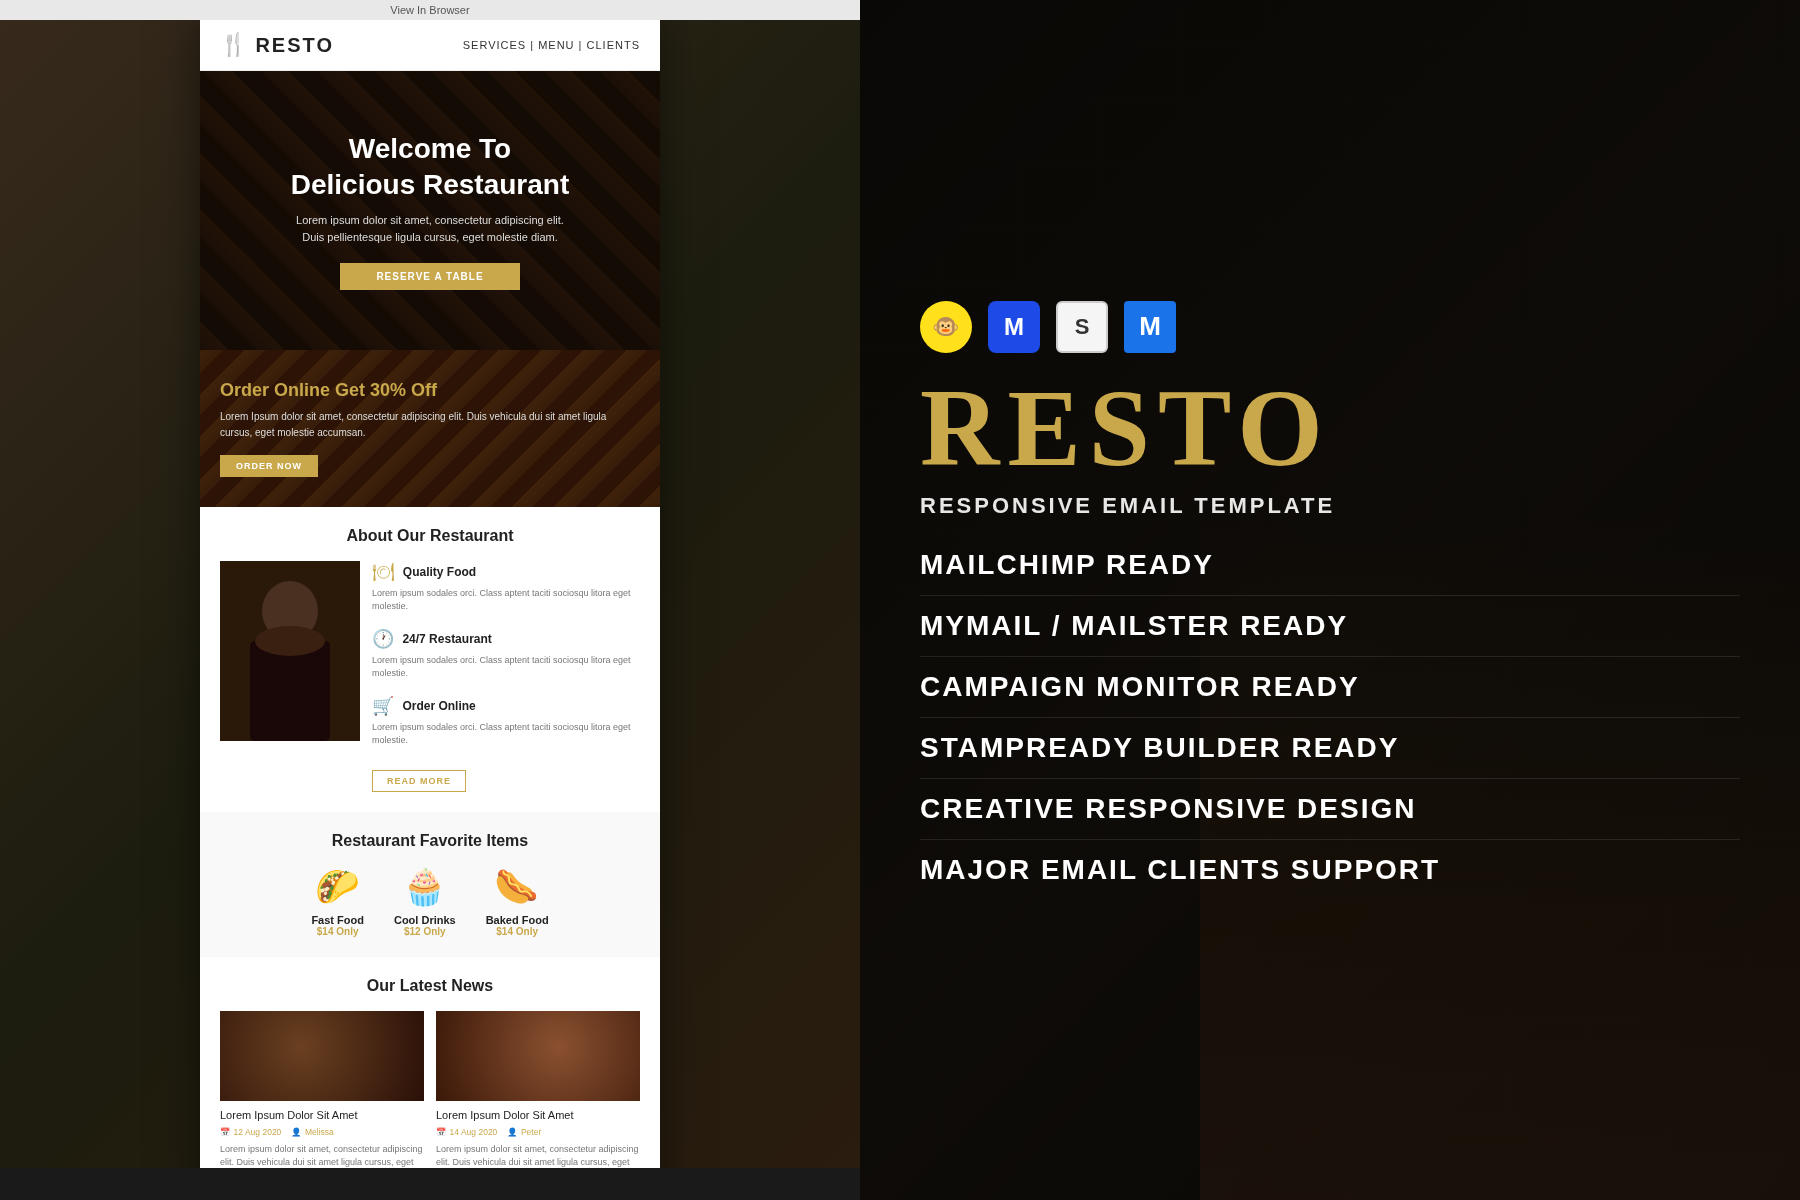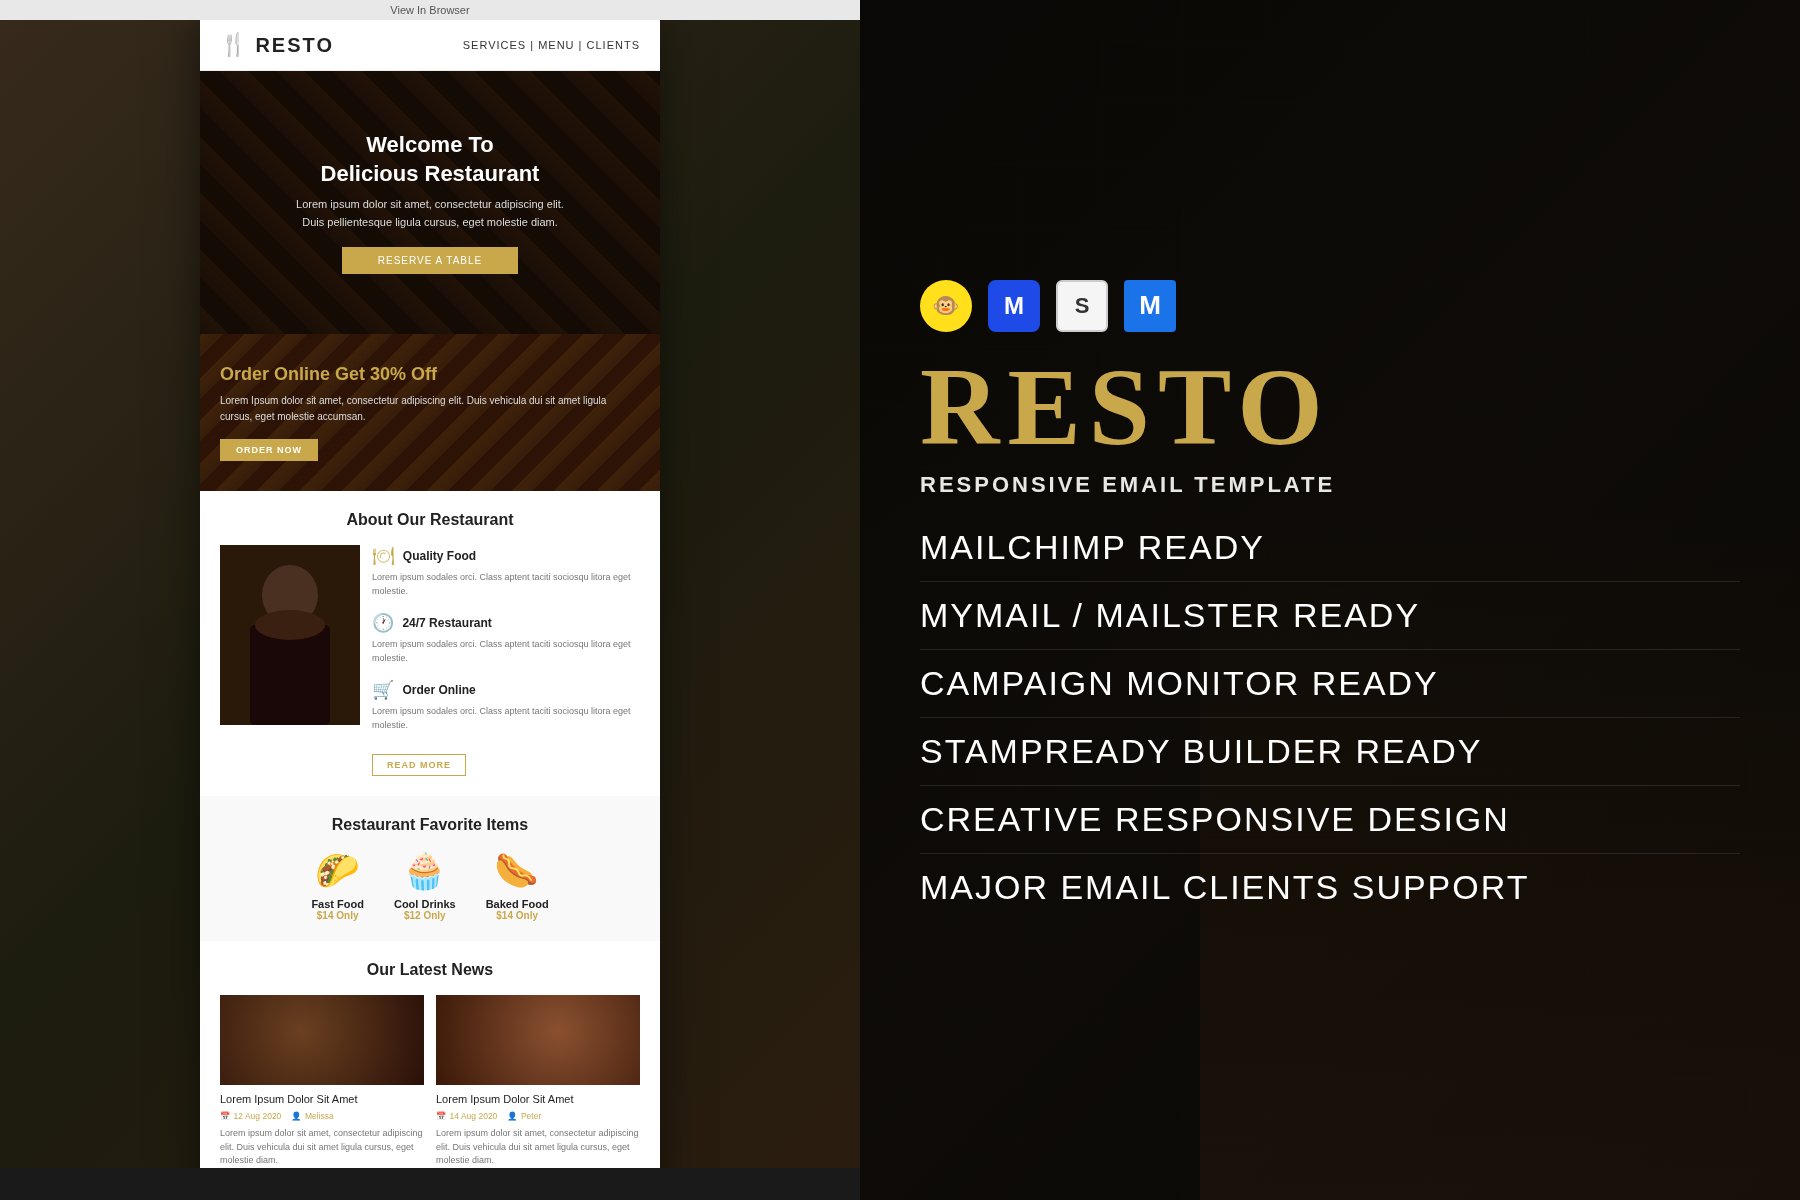--- a/index.html
+++ b/index.html
@@ -84,42 +84,42 @@
     .hero-section {
       position: relative;
       background: linear-gradient(rgba(0,0,0,0.55), rgba(0,0,0,0.55)), 
                   repeating-linear-gradient(45deg, #3a2010 0px, #4a2810 20px, #2a1808 20px, #2a1808 40px);
       padding: 60px 20px;
       text-align: center;
       color: #fff;
       min-height: 180px;
     }
     .hero-title {
-      font-size: 22px;
+      font-size: 28px;
       font-weight: 700;
       margin-bottom: 8px;
       line-height: 1.3;
     }
     .hero-subtitle {
       font-size: 11px;
       color: #ddd;
       line-height: 1.6;
       margin-bottom: 16px;
       max-width: 280px;
       margin-left: auto;
       margin-right: auto;
     }
     .btn-reserve {
       display: inline-block;
       background: #c9a84c;
       color: #fff;
       padding: 8px 36px;
       font-size: 10px;
       letter-spacing: 1px;
-      font-weight: 400;
+      font-weight: 700;
       text-transform: uppercase;
       cursor: pointer;
     }
 
     
     .promo-banner {
       background: linear-gradient(rgba(0,0,0,0.4), rgba(0,0,0,0.4)),
                   repeating-linear-gradient(-45deg, #5a3010 0px, #6a3810 15px, #4a2008 15px, #4a2008 30px);
       padding: 30px 20px;
       color: #fff;
@@ -412,22 +412,22 @@
       line-height: 1;
       margin-bottom: 10px;
       font-family: 'Georgia', serif;
     }
 
     
     .features-list {
       margin-top: 8px;
     }
     .feature-line {
-      font-size: 34px;
-      font-weight: 400;
+      font-size: 28px;
+      font-weight: 700;
       color: #fff;
       letter-spacing: 2px;
       padding: 14px 0;
       border-bottom: 1px solid rgba(255,255,255,0.1);
       text-transform: uppercase;
     }
     .feature-line:last-child {
       border-bottom: none;
     }
   </style>

